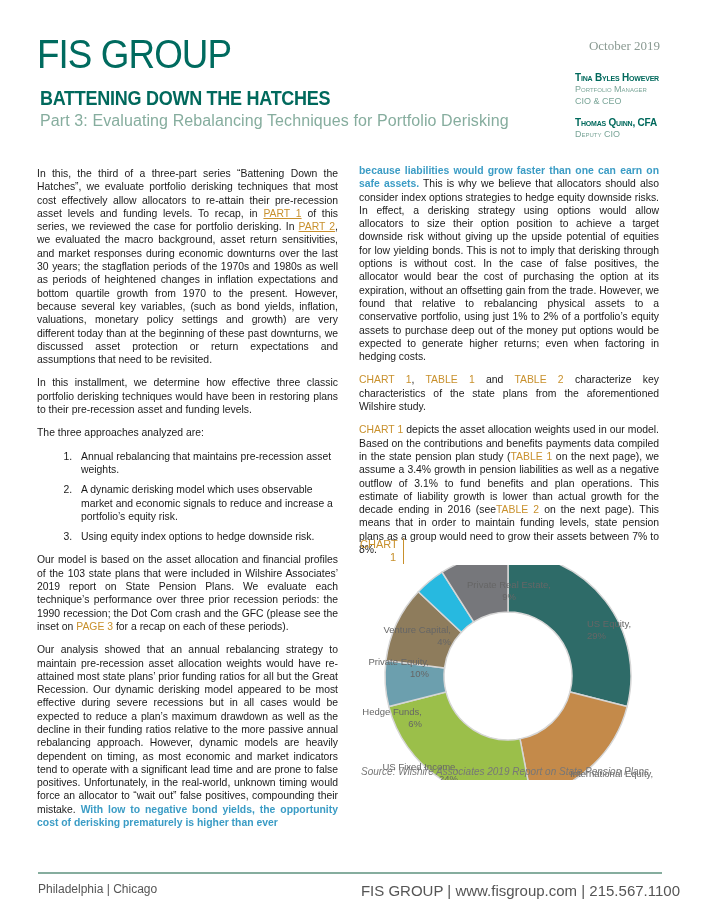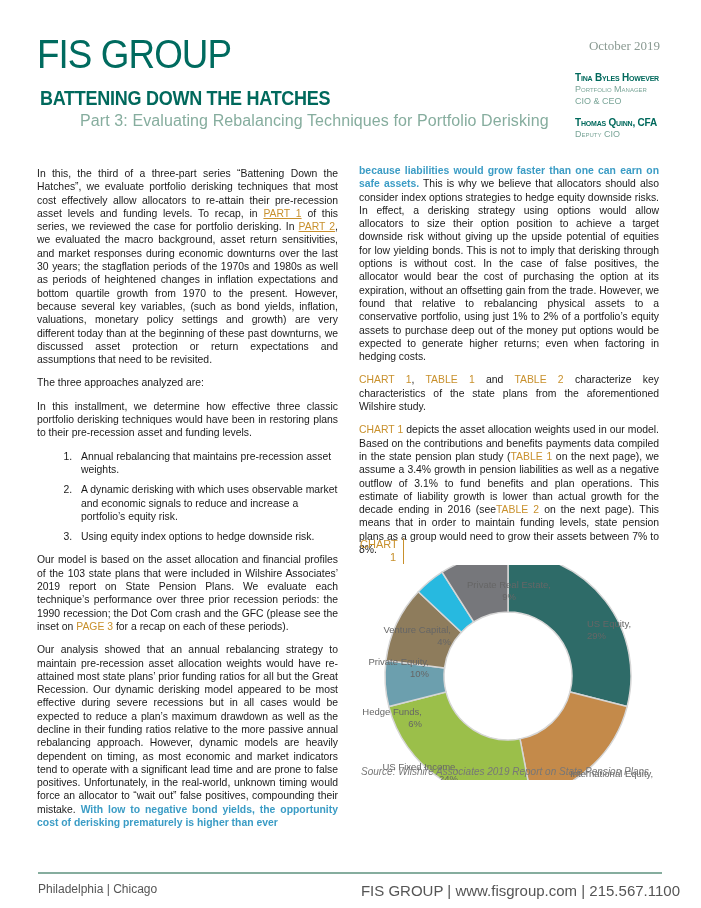--- a/index.html
+++ b/index.html
@@ -4,21 +4,21 @@
 <style>
   html, body { margin: 0; padding: 0; background: #ffffff; }
   body { width: 701px; height: 908px; position: relative; overflow: hidden;
          font-family: "Liberation Sans", sans-serif; color: #1a1a1a; }
   .logo { position: absolute; left: 37px; top: 34px; font-size: 40px; font-weight: 300;
           color: #006b5f; letter-spacing: -1px; line-height: 1; font-family: "Liberation Sans", sans-serif;
           transform: scaleX(0.92); transform-origin: left; }
   .title { position: absolute; left: 40px; top: 87px; font-size: 20px; font-weight: bold;
            color: #00695c; letter-spacing: -0.3px; transform: scaleX(0.9); transform-origin: left; }
   .subtitle { position: absolute; left: 40px; top: 112px; font-size: 16px; color: #86ad9e;
-              letter-spacing: 0.1px; margin-left: 40px; }
+              letter-spacing: 0.1px; }
   .date { position: absolute; right: 41px; top: 38px; font-size: 13px; color: #8a9a92; font-family: Liberation Serif, serif; }
   .author { position: absolute; left: 575px; font-family: "Liberation Sans", sans-serif; }
   .author .name { font-size: 10px; font-weight: bold; color: #00695c; letter-spacing: -0.2px; font-variant: small-caps; }
   .author .role { font-size: 9px; color: #7aa598; line-height: 12px; font-variant: small-caps; }
   .a1 { top: 72px; } .a2 { top: 117px; }
 
   .col { position: absolute; font-size: 10.4px; line-height: 13.3px; text-align: justify; color: #1a1a1a; }
   .col-left { left: 37px; top: 167px; width: 301px; }
   .col-right { left: 359px; top: 164px; width: 300px; }
   .col p { margin: 0 0 10px 0; }
@@ -53,25 +53,25 @@
   <div class="role">Portfolio Manager</div>
   <div class="role">CIO &amp; CEO</div>
 </div>
 <div class="author a2">
   <div class="name">Thomas Quinn, CFA</div>
   <div class="role">Deputy CIO</div>
 </div>
 
 <div class="col col-left">
   <p><span>In this, the third of a three-part series “Battening Down the Hatches”, we evaluate portfolio derisking techniques that most cost effectively allow allocators to re-attain their pre-recession asset levels and funding levels.  To recap, in </span><a class="link-u">PART 1</a><span> of this series, we reviewed the case for portfolio derisking. In </span><a class="link-u">PART 2</a><span>, we evaluated the macro background, asset return sensitivities, and market responses during economic downturns over the last 30 years; the stagflation periods of the 1970s and 1980s as well as periods of heightened changes in inflation expectations and bottom quartile growth from 1970 to the present.  However, because several key variables, (such as bond yields, inflation, valuations, monetary policy settings and growth) are very different today than at the beginning of these past downturns, we discussed asset protection or return expectations and  assumptions that need to be revisited.</span></p>
+  <p>In this installment, we determine how effective three classic portfolio derisking techniques would have been in restoring plans to their pre-recession asset and funding levels.</p>
   <p>The three approaches analyzed are:</p>
-  <p>In this installment, we determine how effective three classic portfolio derisking techniques would have been in restoring plans to their pre-recession asset and funding levels.</p>
   <ol>
     <li>Annual rebalancing that maintains pre-recession asset weights.</li>
-    <li>A dynamic derisking with which uses observable market and economic signals to reduce and increase a portfolio’s equity risk.</li>
+    <li>A dynamic derisking model which uses observable market and economic signals to reduce and increase a portfolio’s equity risk.</li>
     <li>Using equity index options to hedge downside risk.</li>
   </ol>
   <p><span>Our model is based on the  asset allocation and financial profiles of the 103 state plans that were included in Wilshire Associates’ 2019 report on State Pension Plans.  We evaluate each technique’s performance over three prior recession periods:  the 1990 recession; the Dot Com crash and the GFC (please see the inset on </span><a class="link">PAGE 3</a><span> for a recap on each of these periods).</span></p>
   <p><span>Our analysis showed that an annual rebalancing strategy to maintain pre-recession asset allocation weights would have re-attained most state plans’ prior funding ratios for all but the Great Recession.  Our dynamic derisking model appeared to be most effective during severe recessions but in all cases would be expected to reduce a plan’s maximum drawdown as well as the decline in their funding ratios relative to the more passive annual rebalancing approach.  However, dynamic models are heavily dependent on timing, as most economic and market indicators tend to operate with a significant lead time and are prone to false positives.  Unfortunately, in the real-world, unknown timing would force an allocator to “wait out” false positives, compounding their mistake. </span><span class="hl">With low to negative bond yields, the opportunity cost of derisking prematurely is higher than ever </span><span></span></p>
 </div>
 
 <div class="col col-right" id="rightcol">
     <p><span class="hl">because liabilities would grow faster than one can earn on safe assets.</span><span> This is why we believe that allocators should also consider index options strategies to hedge equity downside risks. In effect, a derisking strategy using options would allow allocators to size their option position to achieve a target downside risk without giving up the upside potential of equities for low yielding bonds. This is not to imply that derisking through options is without cost.  In the case of false positives, the allocator would bear the cost of purchasing the option at its expiration, without an offsetting gain from the trade.  However, we found that relative to rebalancing physical assets to a conservative portfolio, using just 1% to 2% of a portfolio’s equity assets to purchase deep out of the money put options would be expected to generate higher returns; even when factoring in hedging costs.</span></p>
   <p><a class="link">CHART 1</a><span>, </span><a class="link">TABLE 1</a><span> and </span><a class="link">TABLE 2</a><span> characterize key characteristics of the state plans from the aforementioned Wilshire study.</span></p>
   <p><a class="link">CHART 1</a><span> depicts the asset allocation weights used in our model. Based on the contributions and benefits payments data compiled in the state pension plan study (</span><a class="link">TABLE 1</a><span> on the next page), we assume a 3.4% growth in pension liabilities as well as a negative outflow of 3.1% to fund benefits and plan operations.  This estimate of liability growth is lower than actual growth for the decade ending in 2016 (see</span><a class="link">TABLE 2</a><span> on the next page). This means that in order to maintain funding levels, state pension plans as a group would need to grow their assets between 7% to 8%.</span></p>

